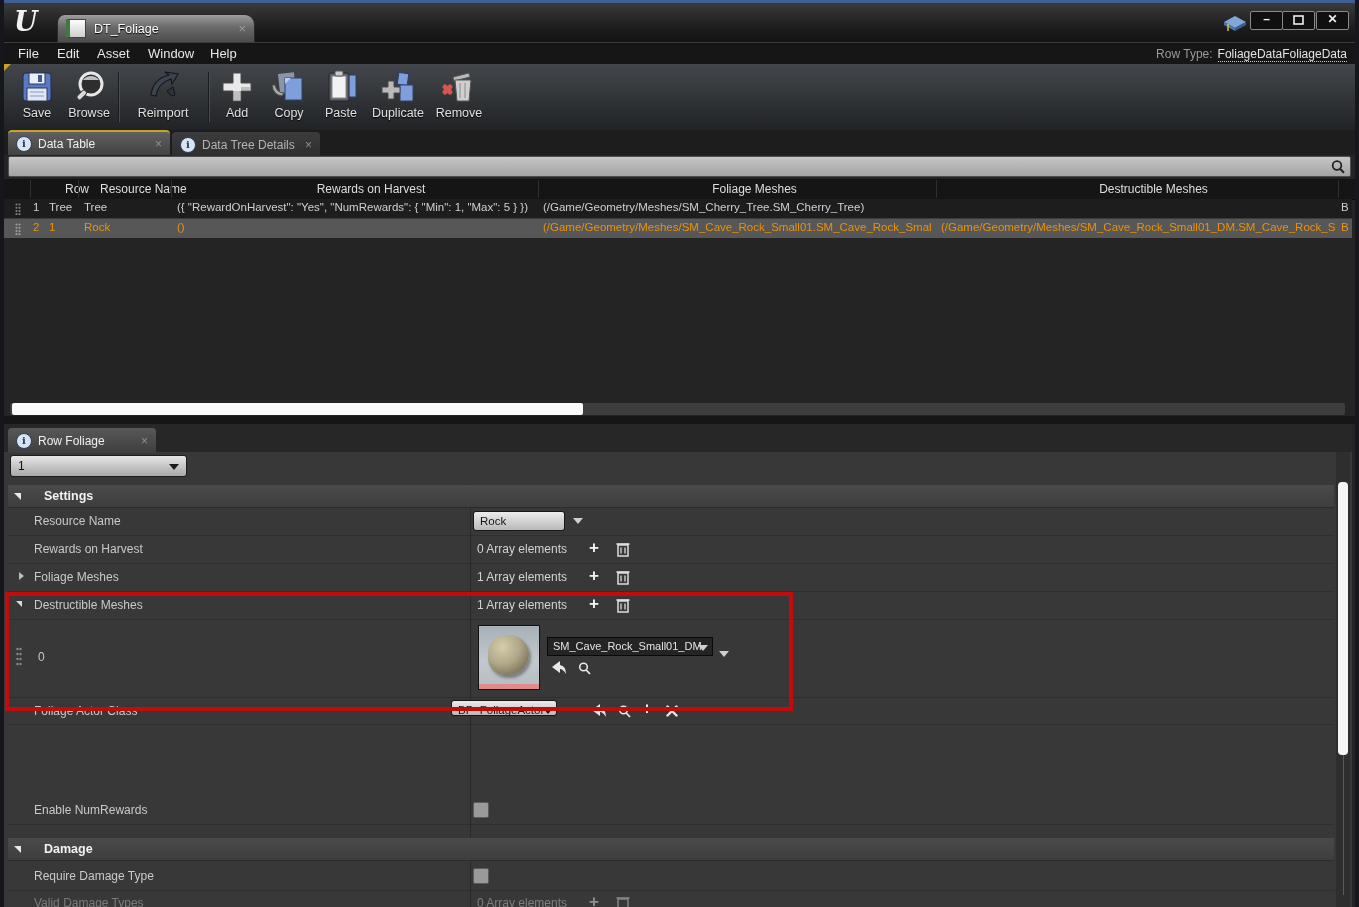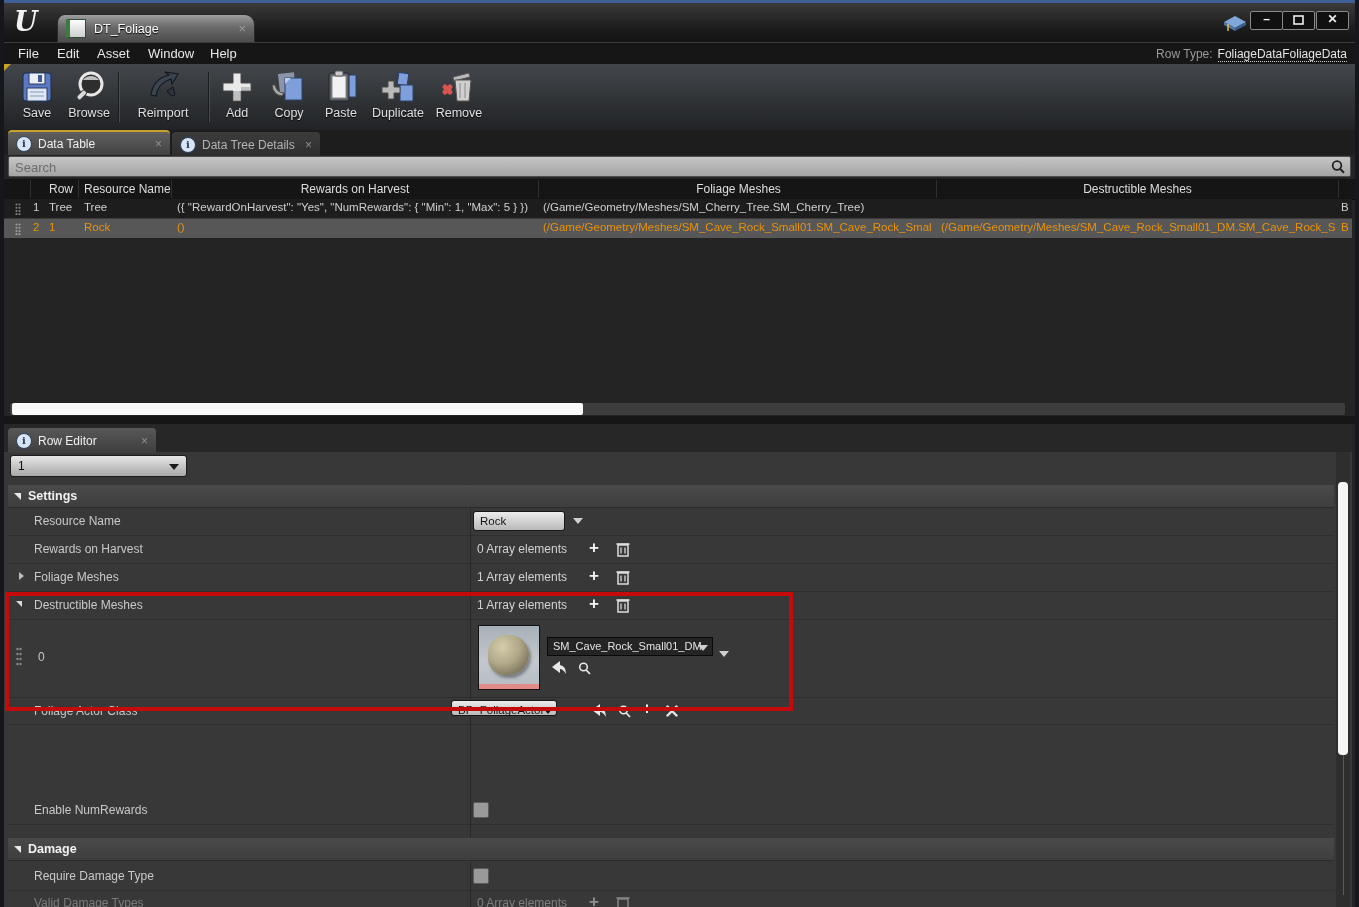--- a/index.html
+++ b/index.html
@@ -43,41 +43,41 @@
   .ptab-idle{background:linear-gradient(#3c3c3c,#2e2e2e);color:#b4b4b4;}
 
   
   .searchbar{left:8px;top:156px;width:1343px;height:21px;background:linear-gradient(#c6c6c6,#a4a4a4);border:1px solid #4e4e4e;border-radius:2px;box-sizing:border-box;}
   .searchbar input{position:absolute;left:4px;top:1px;width:1290px;height:17px;background:transparent;border:none;outline:none;font-size:13px;color:#333;font-family:"Liberation Sans",sans-serif;}
   .searchbar input::placeholder{color:#6d6d6d;opacity:1;}
   .search-mag{right:4px;top:2px;}
 
   
   .thead{left:0;top:179px;width:1359px;height:20px;background:#151515;border-bottom:1px solid #060606;color:#dedede;font-size:12px;}
-  .thead span{top:3px;}
+  .thead span{top:3px;margin-left:16px;}
   .th-div{top:1px;width:1px;height:18px;background:#2f2f2f;}
   .trow{left:0;width:1352px;height:19px;font-size:11.5px;white-space:nowrap;}
   .trow span{top:2px;position:absolute;}
   .r1{top:199px;background:#1d1d1d;color:#cfcfcf;}
   .r2{top:218px;background:#575757;color:#e8920b;border-top:1px solid #3c3c3c;}
   .cell-clip{overflow:hidden;}
   .handle{top:4px;left:15px;}
   .hscroll-track{left:10px;top:403px;width:1335px;height:12px;background:#3d3d3d;border-radius:2px;}
   .hscroll-thumb{left:2px;top:0px;width:571px;height:12px;background:#fafafa;border-radius:2px;}
   .seam{left:0;top:416px;width:1359px;height:8px;background:#161616;}
 
   
   .redit{left:0;top:424px;width:1352px;height:483px;background:#383838;}
   .redit-tabbar{left:0;top:0;width:1352px;height:28px;background:#272727;}
   .rowsel{left:10px;top:31px;width:177px;height:22px;background:linear-gradient(#e6e6e6,#a8a8a8);border:1px solid #1c1c1c;border-radius:3px;box-sizing:border-box;color:#111;font-size:12px;line-height:20px;padding-left:7px;}
   .rowsel .arr{position:absolute;right:7px;top:8px;width:0;height:0;border-left:5px solid transparent;border-right:5px solid transparent;border-top:6px solid #1a1a1a;}
 
   .sec-hdr{left:8px;width:1326px;height:22px;background:linear-gradient(#4a4a4a,#3e3e3e);border-bottom:1px solid #2c2c2c;color:#f1f1f1;font-weight:bold;font-size:12.5px;line-height:22px;}
   .sec-tri{position:absolute;left:6px;top:8px;width:0;height:0;border-left:7px solid transparent;border-top:7px solid #e8e8e8;}
-  .sec-hdr .t{margin-left:20px;}
+  .sec-hdr .t{margin-left:36px;}
   .prop-row{left:8px;width:1326px;border-bottom:1px solid rgba(0,0,0,.16);color:#c9c9c9;font-size:12px;}
   .prop-row .plabel{position:absolute;left:26px;top:7px;}
   .exp-closed{position:absolute;left:11px;top:9px;width:0;height:0;border-top:4px solid transparent;border-bottom:4px solid transparent;border-left:5px solid #bdbdbd;}
   .exp-open{position:absolute;left:8px;top:10px;width:0;height:0;border-left:6px solid transparent;border-top:6px solid #d9d9d9;}
   .val-div{left:470px;top:60px;width:1px;height:423px;background:#2b2b2b;}
   .arr-count{position:absolute;left:469px;top:7px;color:#d2d2d2;font-size:12px;}
   .mini-plus{position:absolute;left:581px;top:3px;color:#f4f4f4;font-size:17px;font-weight:bold;}
   .trash{position:absolute;left:608px;top:6px;}
 
   .lightbox{position:absolute;background:linear-gradient(#ececec,#b9b9b9);border:1px solid #171717;border-radius:3px;color:#151515;font-size:11.5px;line-height:18px;padding-left:6px;box-sizing:border-box;}
@@ -229,21 +229,20 @@
       <span class="x">×</span>
     </div>
     <div class="abs ptab ptab-idle" style="left:172px;width:148px;top:2px">
       <span class="info">i</span>
       <span style="flex:1">Data Tree Details</span>
       <span class="x">×</span>
     </div>
   </div>
 
   <div class="abs searchbar">
-    <input placeholder="Search" style="">
     <svg class="abs search-mag" width="16" height="16" viewBox="0 0 16 16">
       <circle cx="7" cy="6.5" r="4.3" fill="none" stroke="#232323" stroke-width="1.8"></circle>
       <line x1="10.2" y1="10" x2="14" y2="13.8" stroke="#232323" stroke-width="2"></line>
     </svg>
   </div>
 
   <div class="abs thead">
     <span class="abs" style="left:49px">Row</span>
     <span class="abs" style="left:84px">Resource Name</span>
     <span class="abs" style="left:172px;width:366px;text-align:center">Rewards on Harvest</span>
@@ -303,21 +302,21 @@
 
   <div class="abs hscroll-track">
     <div class="abs hscroll-thumb"></div>
   </div>
   <div class="abs seam"></div>
 
   <div class="abs redit">
     <div class="abs redit-tabbar">
       <div class="abs ptab ptab-active" style="left:8px;width:148px;top:4px;border-top:none;background:linear-gradient(#585858,#3e3e3e)">
         <span class="info">i</span>
-        <span style="flex:1">Row Editor</span>
+        <span style="flex:1">Row Foliage</span>
         <span class="x">×</span>
       </div>
     </div>
 
     <div class="abs rowsel">
       <span>1</span>
       <span class="arr"></span>
     </div>
 
     <div class="abs val-div"></div>

